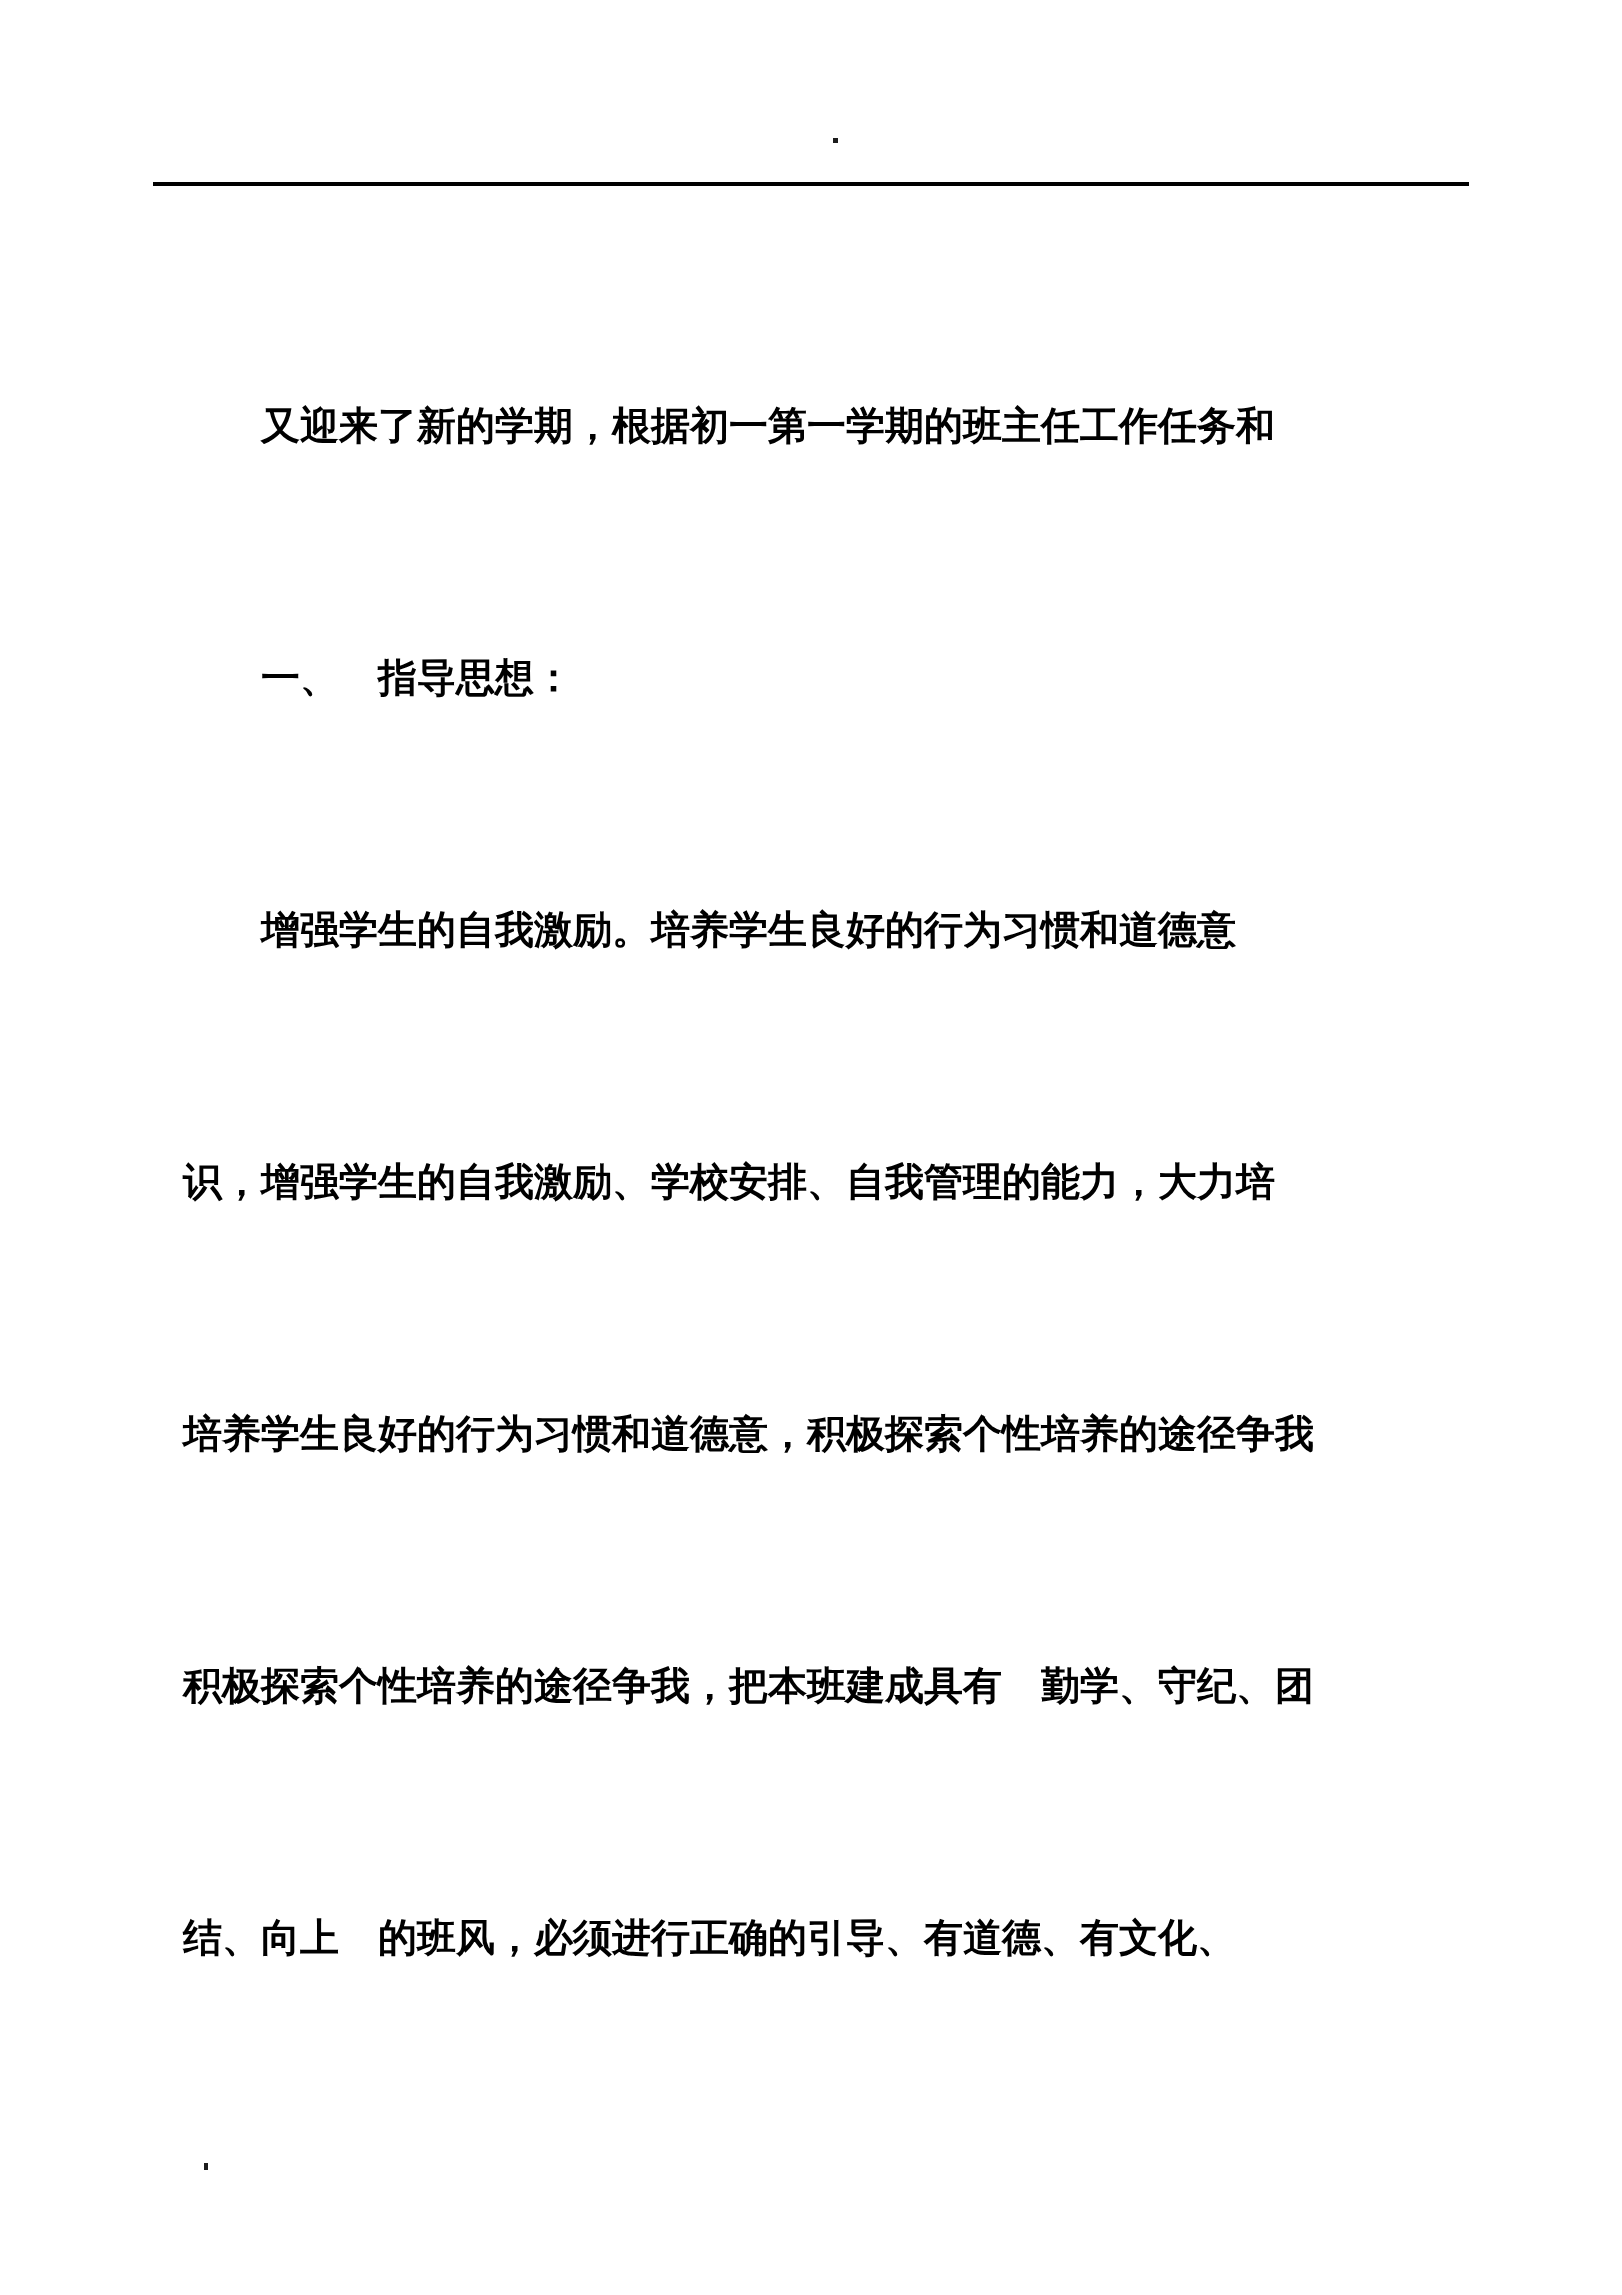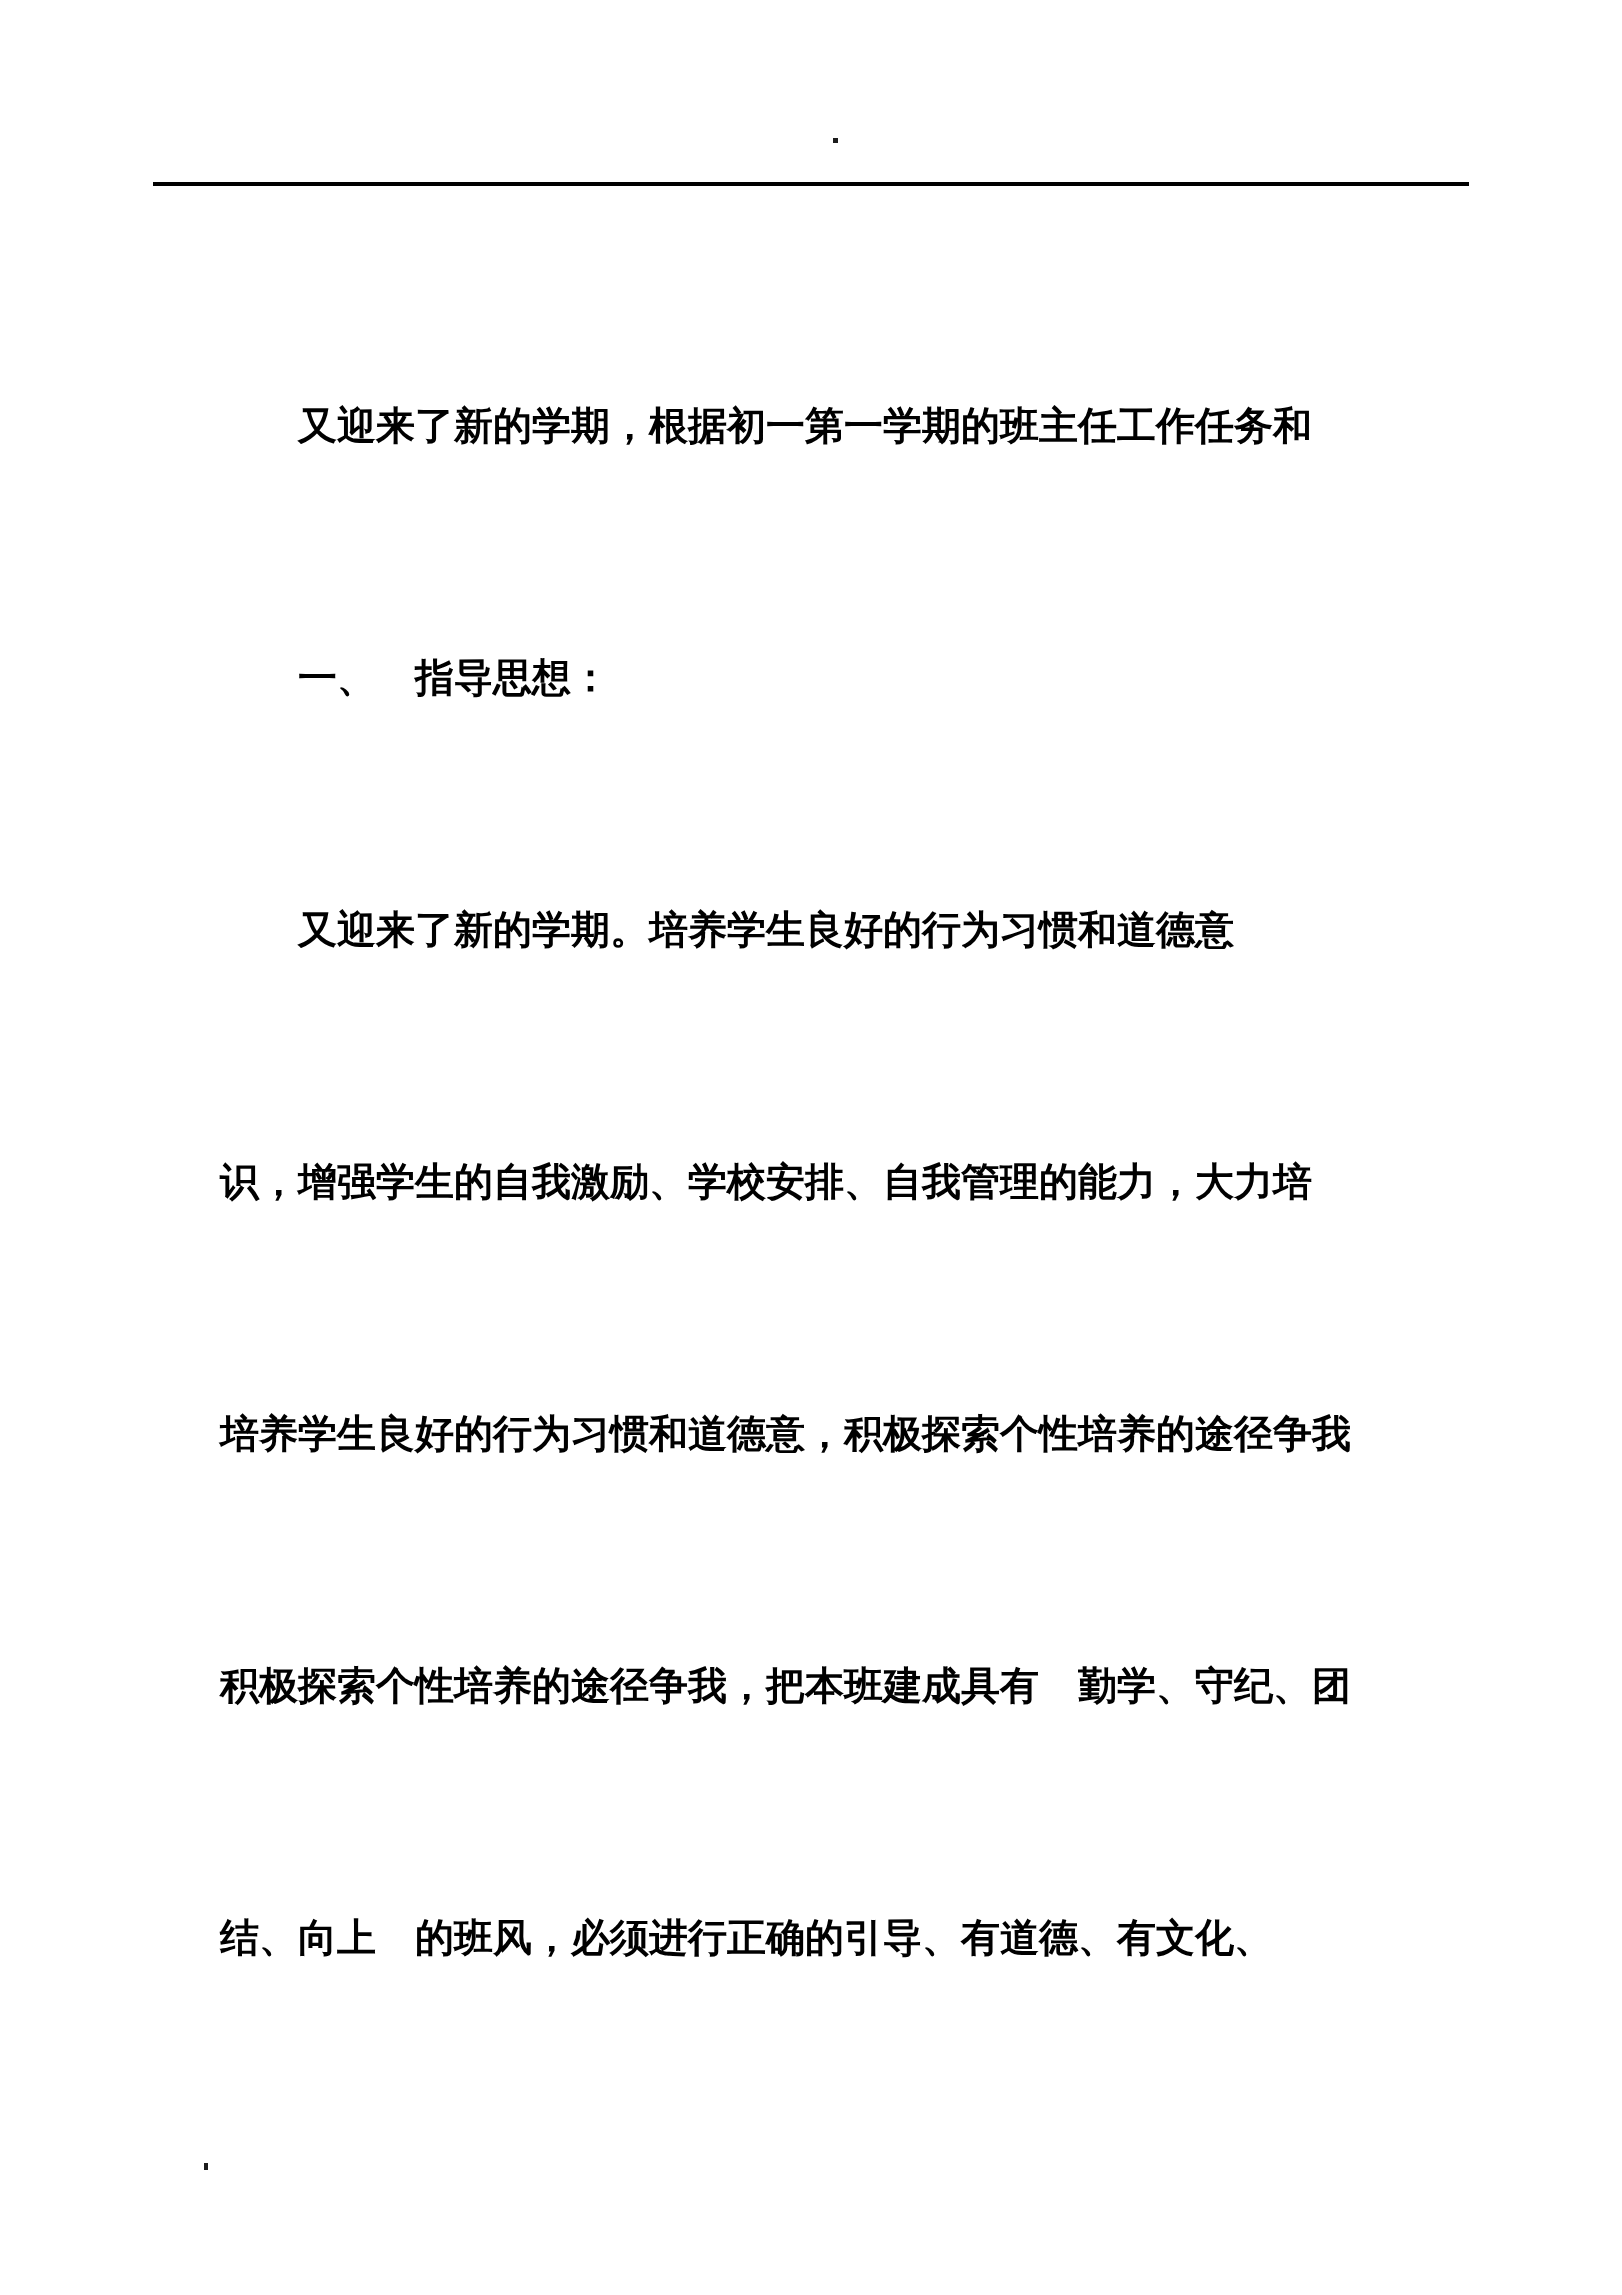--- a/index.html
+++ b/index.html
@@ -30,33 +30,33 @@
     position: absolute;
     left: 183px; top: 216px;
     width: 1270px;
     color: #000000;
     font-size: 39px;
     font-weight: 700;
     line-height: 84px;
     letter-spacing: 0;
     white-space: pre;
   }
-  .line { height: 84px; margin-left: 37px; }
+  .line { height: 84px; }
 </style>
 </head>
 <body>
 
 <div class="page">
   <span class="stray-dot top"></span>
   <div class="header-rule"></div>
 
   <div class="doc">
     <div class="line">　　又迎来了新的学期，根据初一第一学期的班主任工作任务和</div>
     <div class="line">　　一、　指导思想：</div>
-    <div class="line">　　又迎来了新的学期。培养学生良好的行为习惯和道德意</div>
+    <div class="line">　　增强学生的自我激励。培养学生良好的行为习惯和道德意</div>
     <div class="line">识，增强学生的自我激励、学校安排、自我管理的能力，大力培</div>
     <div class="line">培养学生良好的行为习惯和道德意，积极探索个性培养的途径争我</div>
     <div class="line">积极探索个性培养的途径争我，把本班建成具有　勤学、守纪、团</div>
     <div class="line">结、向上　的班风，必须进行正确的引导、有道德、有文化、</div>
     
     
     
     
     
     

